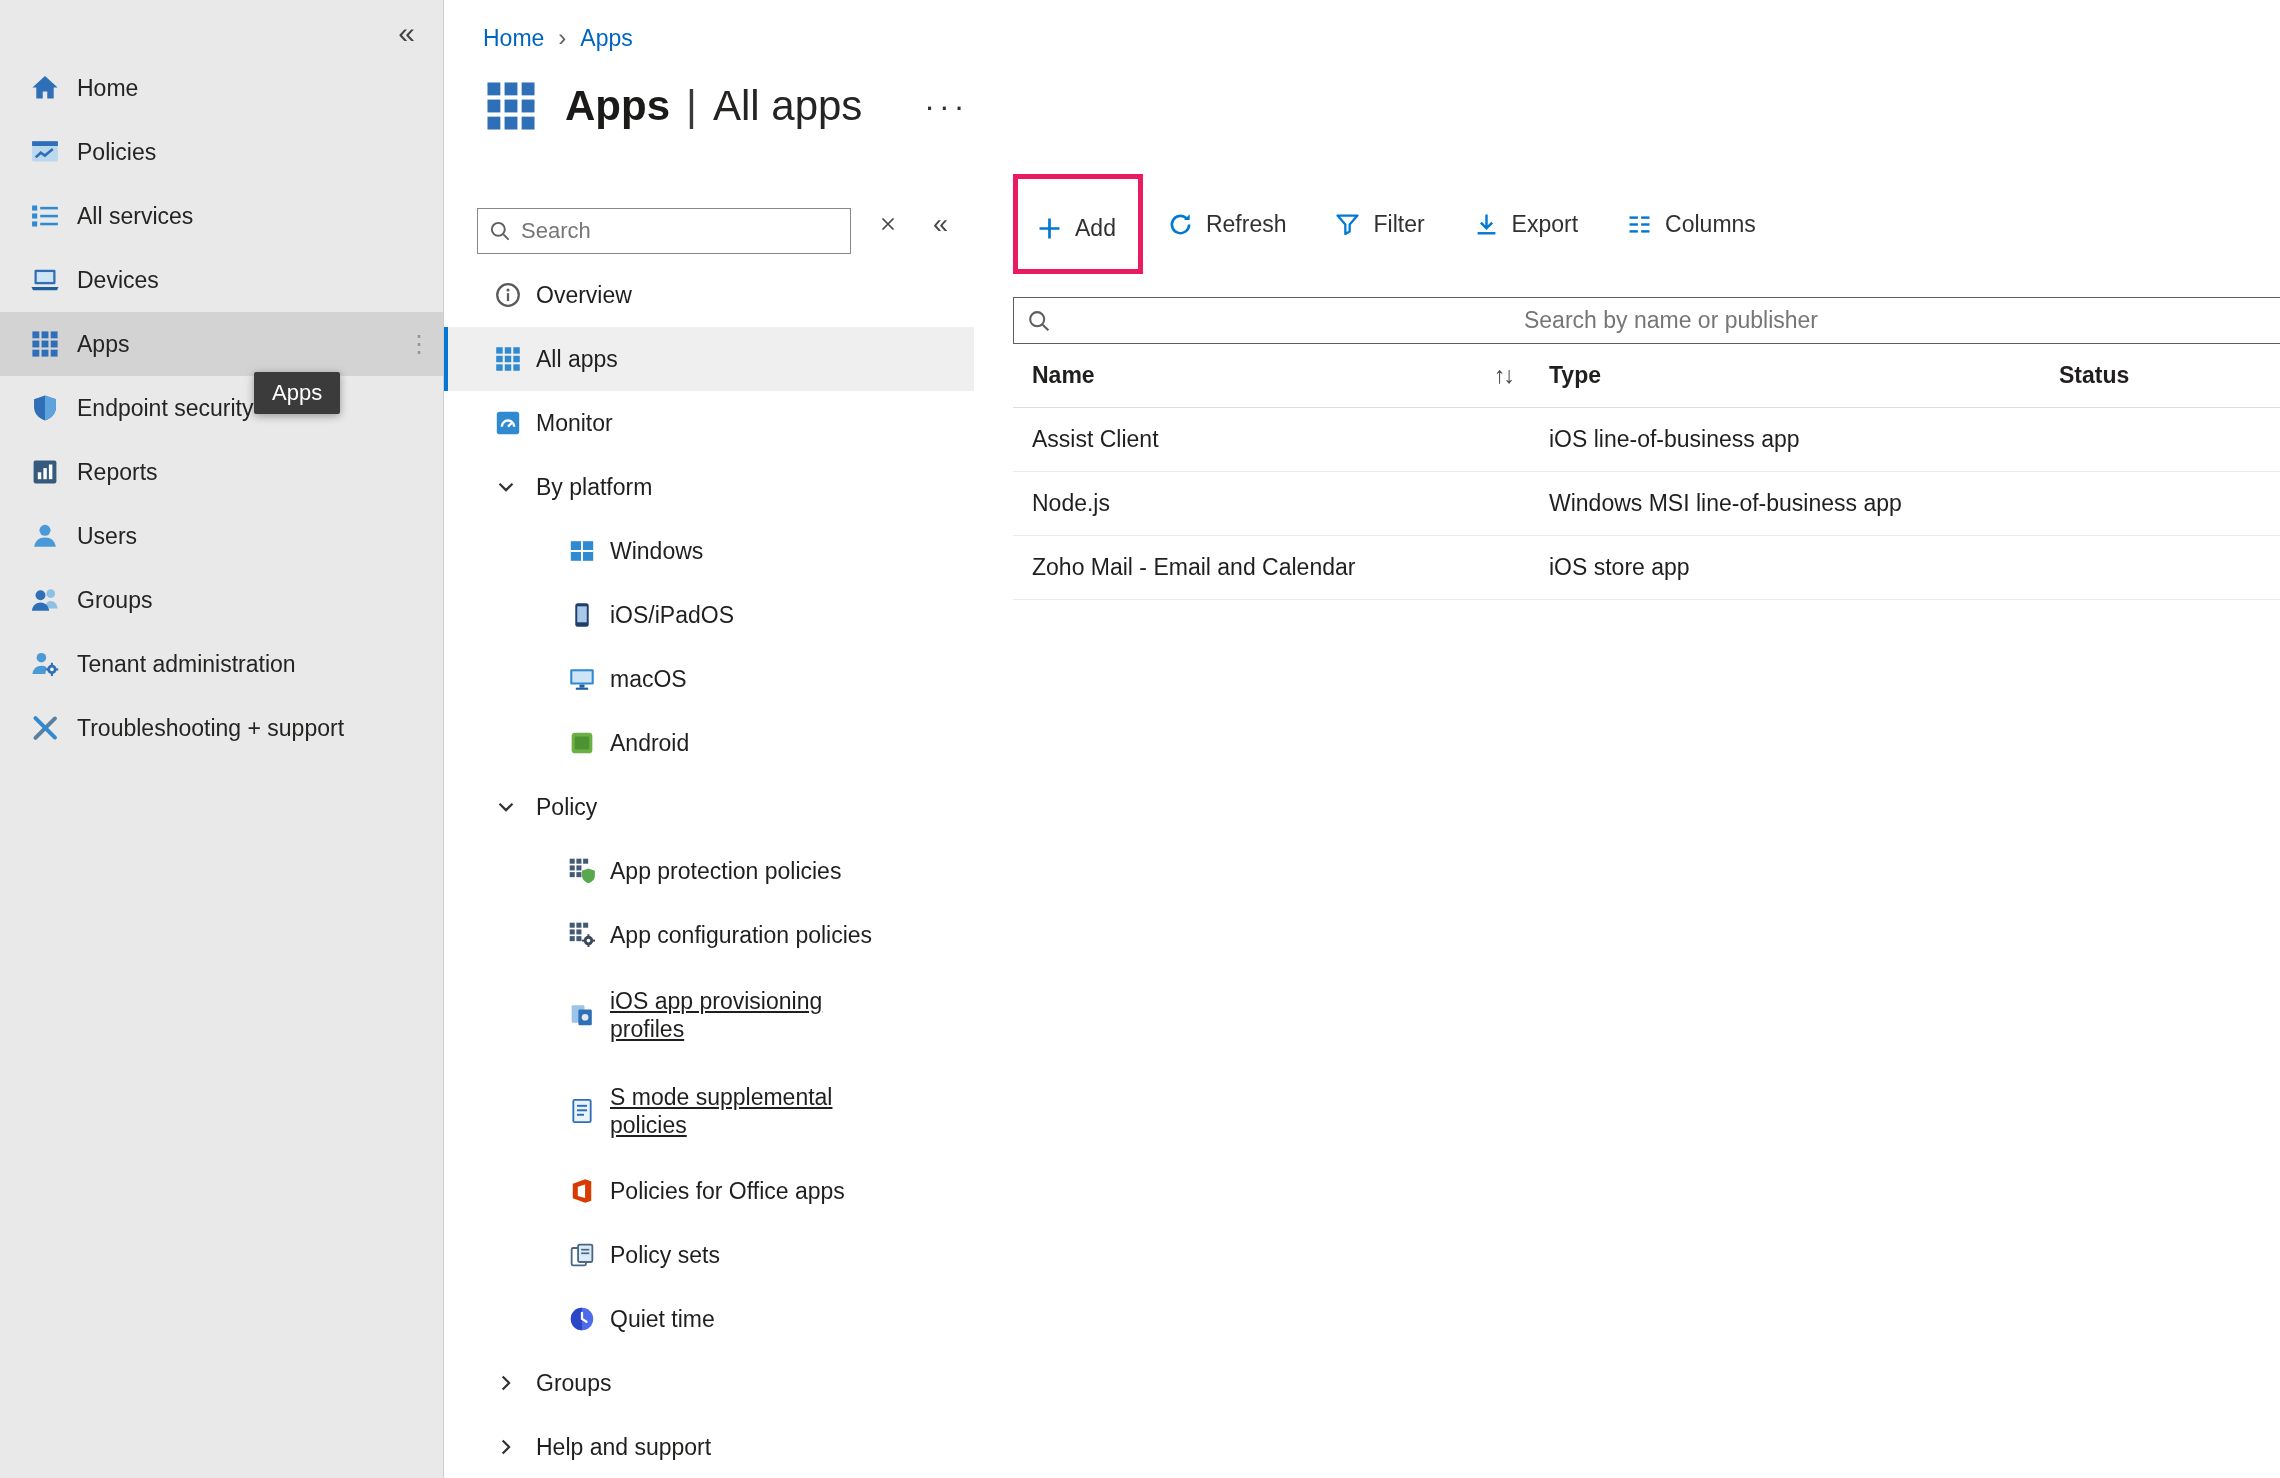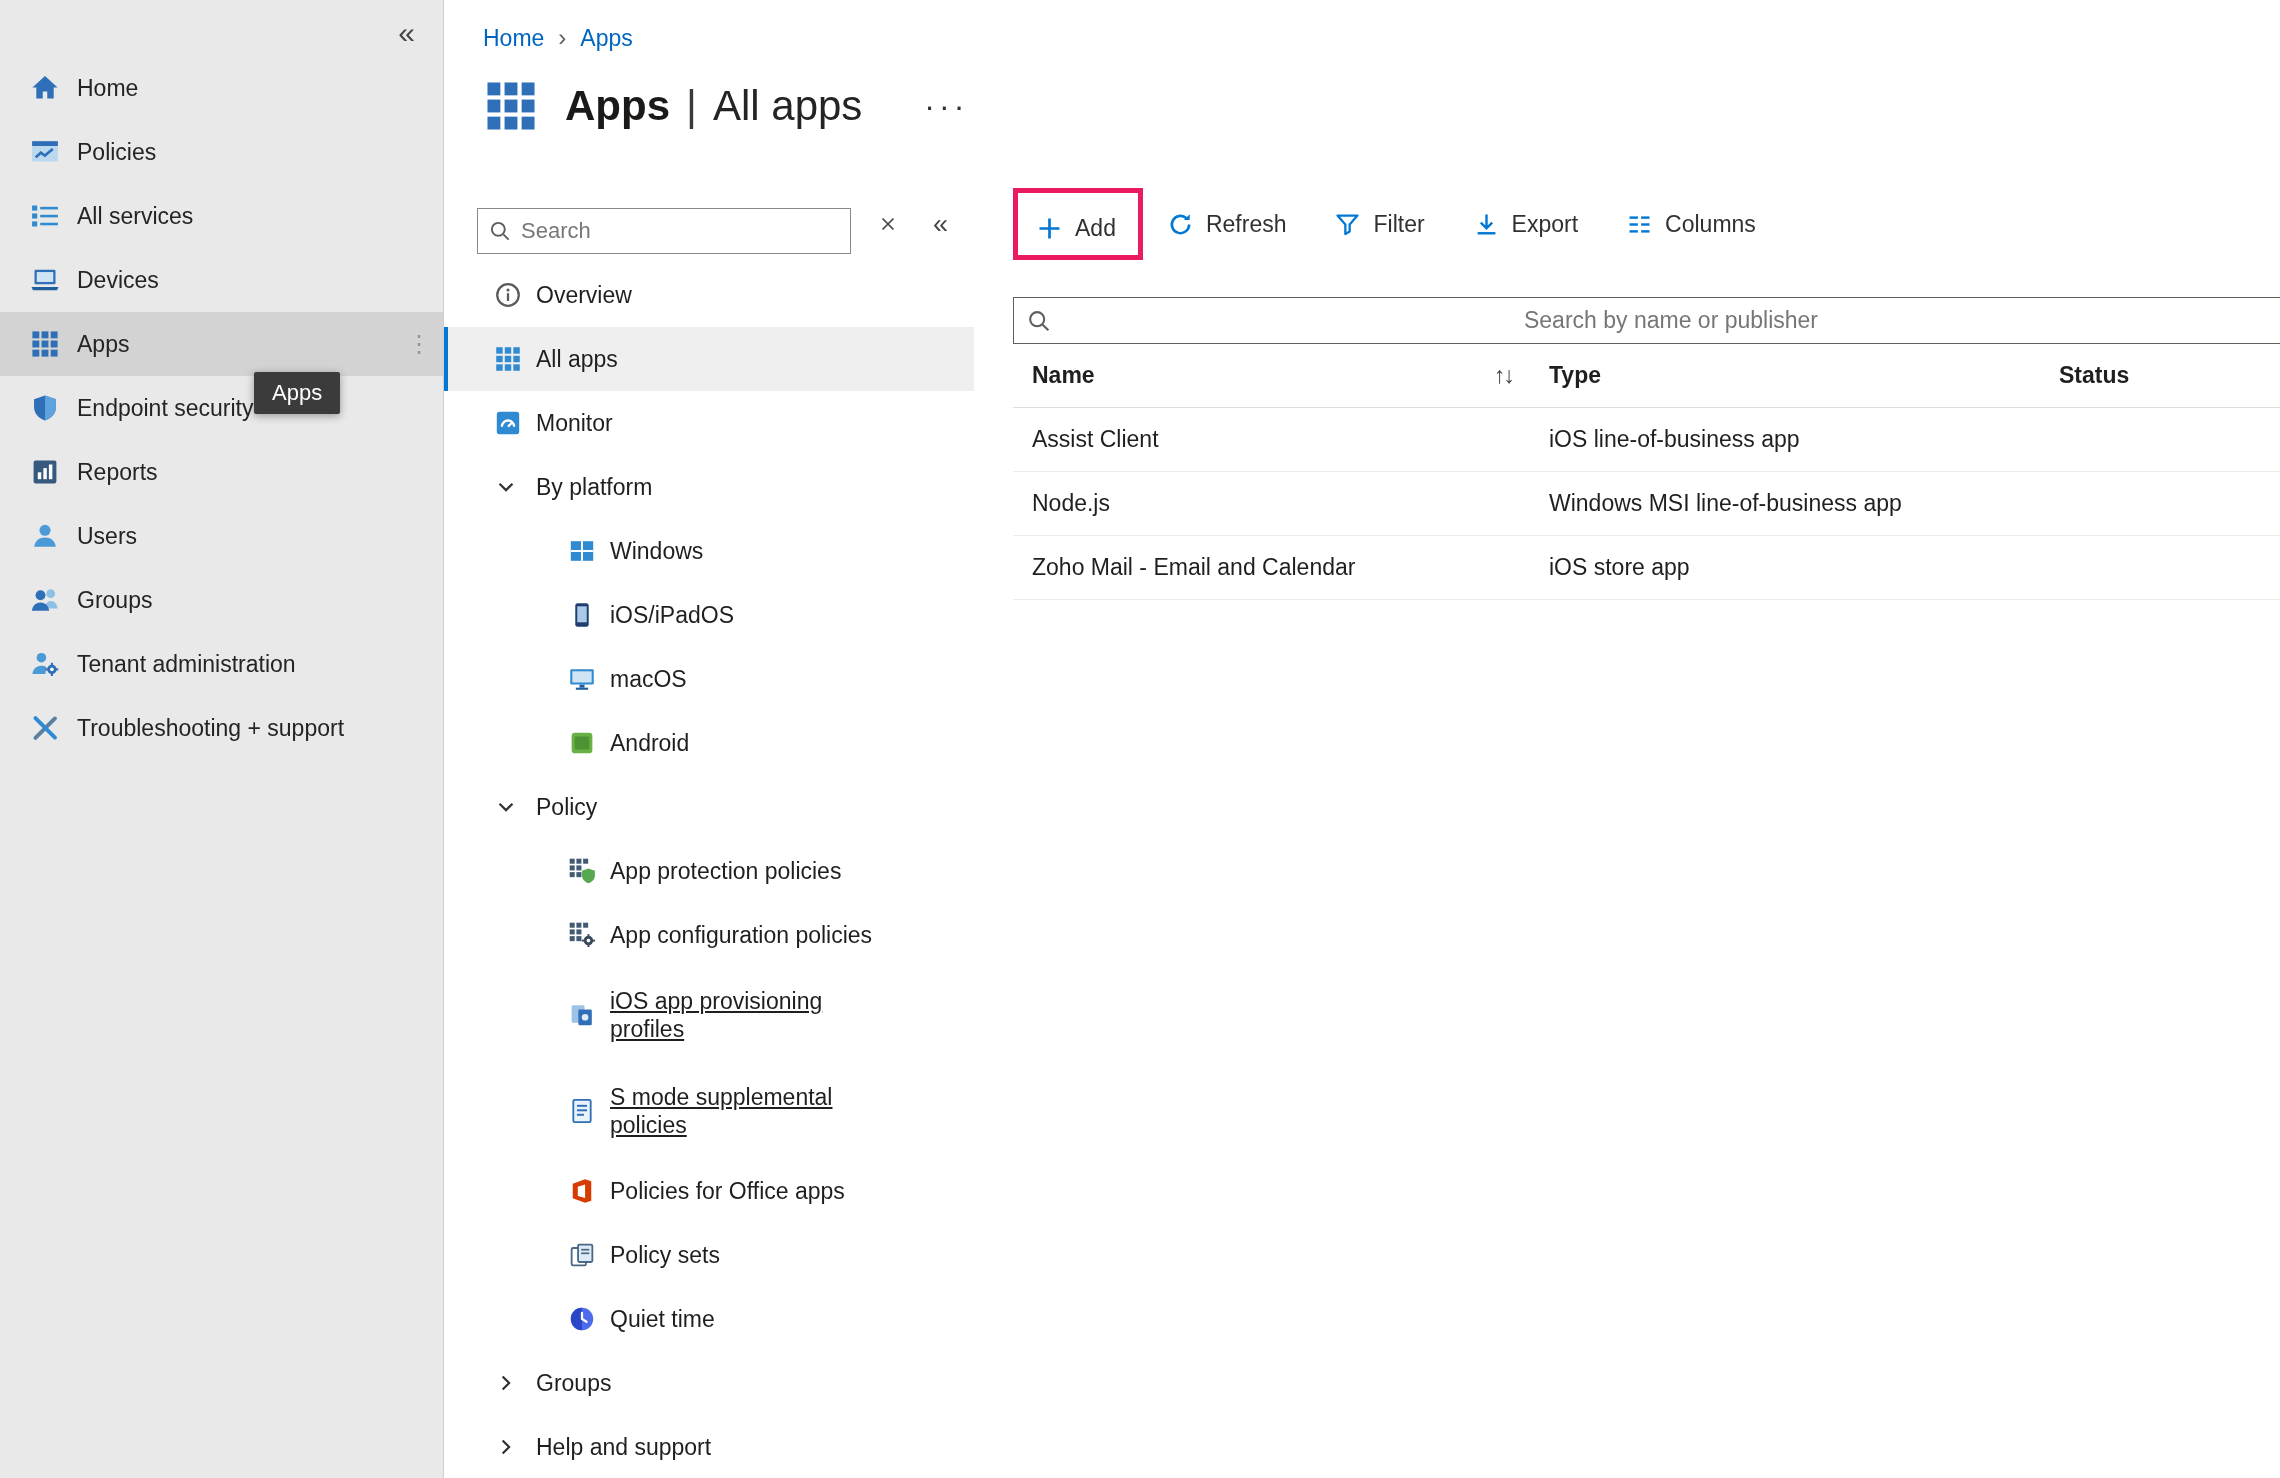--- a/index.html
+++ b/index.html
@@ -49,21 +49,21 @@
   .snav-item.selected { background:#efefef; border-left-color:#0078d4; }
   .snav-item.lvl1 { padding-left:120px; }
   .snav-item.two-line { height:96px;text-decoration:underline; }
   .snav-item.two-line .snav-label { width:265px; line-height:1.22; }
 
   
   .panel { flex:1; min-width:0; padding:18px 0 0 39px; display:flex; flex-direction:column; }
   .toolbar { display:flex; align-items:center; height:76px; }
   .tb-btn { display:flex; align-items:center; gap:12px; font-size:23px; color:#323130; cursor:pointer; margin-right:48px; white-space:nowrap; }
   .tb-btn svg { width:27px; height:27px; flex:0 0 27px; }
-  .annotation-box { border:5px solid #ea1b60; height:72px; display:flex; align-items:center; padding:8px 22px 0 18px; margin-right:24px; }
+  .annotation-box { border:5px solid #ea1b60; height:100px; display:flex; align-items:center; padding:8px 22px 0 18px; margin-right:24px; }
   .annotation-box .tb-btn { margin-right:0; }
 
   .search-bar { margin-top:35px; height:47px; border:1px solid #605e5c; border-right:none; display:flex; align-items:center; gap:10px; padding-left:12px; background:#fff; }
   .search-bar svg { width:26px; height:26px; flex:0 0 26px; }
   .search-bar input { flex:1; min-width:0; border:none; outline:none; font-size:23px; font-family:inherit; color:#252423;text-align:center; }
   .search-bar input::placeholder { color:#767676; }
 
   .thead { display:grid; grid-template-columns:517px 510px 1fr; padding-left:19px; height:64px; align-items:center; border-bottom:1px solid #e1dfdd; font-size:23px; font-weight:700; color:#201f1e; }
   .th-name { display:flex; align-items:center; justify-content:space-between; padding-right:36px; }
   .sort-glyph { font-size:23px; font-weight:400; color:#484644; letter-spacing:-2px; cursor:pointer; }

